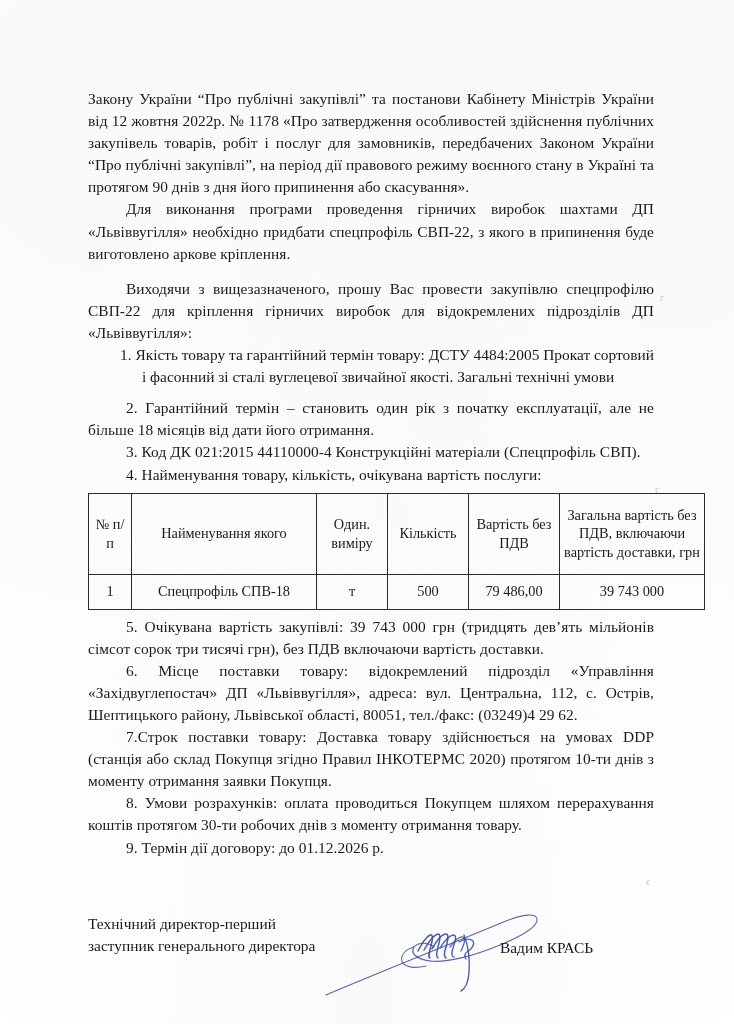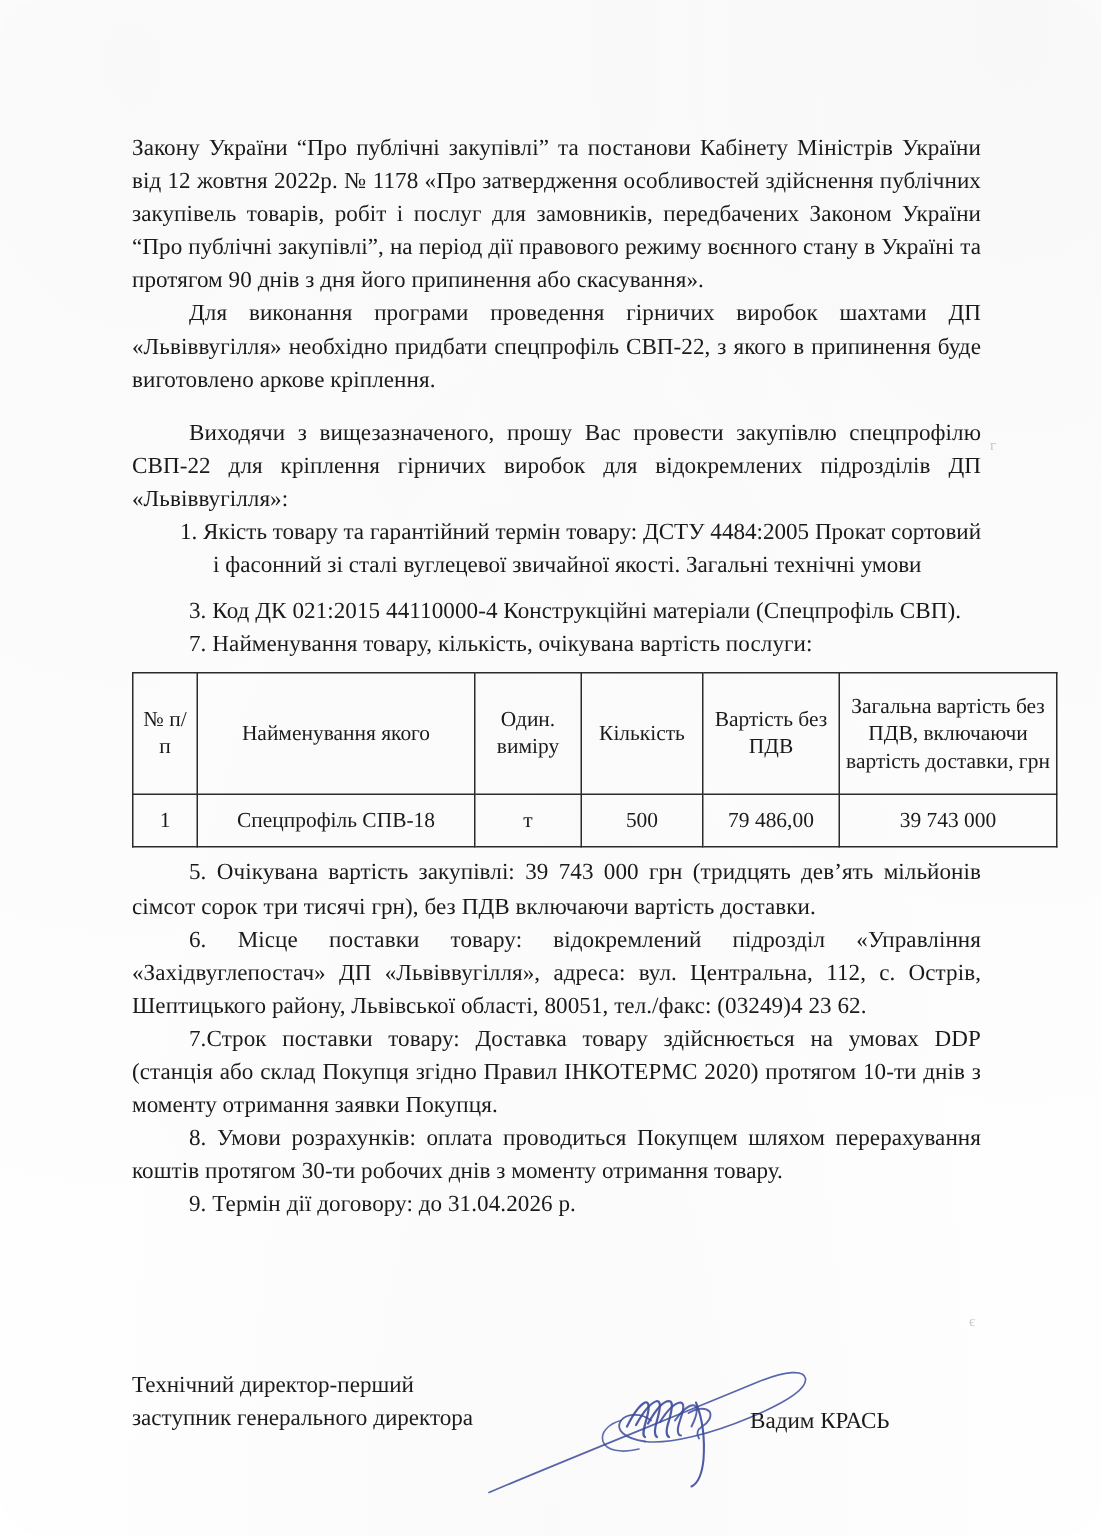--- a/index.html
+++ b/index.html
@@ -148,24 +148,25 @@
 
 
     <div class="gap-md"></div>
 
     <p class="para ind">Виходячи з вищезазначеного,    прошу Вас провести закупівлю спецпрофілю СВП-22 для кріплення гірничих виробок для відокремлених підрозділів ДП «Львіввугілля»:</p>
 
     <p class="item-hang">1. Якість товару та гарантійний термін товару: ДСТУ 4484:2005 Прокат сортовий і фасонний зі сталі вуглецевої звичайної якості. Загальні технічні умови</p>
 
     <div class="gap-sm"></div>
 
+    <p class="para ind">2. Гарантійний термін – становить один рік з початку експлуатації, але не більше 18 місяців від дати його отримання.</p>
 
     <p class="para ind">3. Код ДК 021:2015 44110000-4 Конструкційні матеріали (Спецпрофіль СВП).</p>
 
-    <p class="para ind">7. Найменування товару, кількість, очікувана вартість послуги:</p>
+    <p class="para ind">4. Найменування товару, кількість, очікувана вартість послуги:</p>
 
     <table class="goods">
       <thead>
         <tr>
           <th class="c-no">№ п/ п</th>
           <th class="c-name name-head">Найменування якого</th>
           <th class="c-unit">Один. виміру</th>
           <th class="c-qty">Кількість</th>
           <th class="c-price">Вартість без ПДВ</th>
           <th class="c-total">Загальна вартість без ПДВ, включаючи вартість доставки, грн</th>
@@ -178,27 +179,27 @@
           <td class="c-unit">т</td>
           <td class="c-qty">500</td>
           <td class="c-price">79 486,00</td>
           <td class="c-total">39 743 000</td>
         </tr>
       </tbody>
     </table>
 
     <p class="para ind">5.  Очікувана вартість закупівлі: 39 743 000 грн    (тридцять дев’ять мільйонів сімсот сорок три тисячі  грн), без ПДВ включаючи вартість доставки.</p>
 
-    <p class="para ind">6.  Місце поставки товару: відокремлений підрозділ «Управління «Західвуглепостач» ДП «Львіввугілля», адреса: вул. Центральна, 112, с. Острів, Шептицького району, Львівської області, 80051, тел./факс: (03249)4 23 62.</p>
+    <p class="para ind">6.  Місце поставки товару: відокремлений підрозділ «Управління «Західвуглепостач» ДП «Львіввугілля», адреса: вул. Центральна, 112, с. Острів, Шептицького району, Львівської області, 80051, тел./факс: (03249)4 29 62.</p>
 
     <p class="para ind">7.Строк поставки товару: Доставка товару здійснюється на умовах DDP (станція  або склад Покупця згідно Правил ІНКОТЕРМС 2020) протягом 10-ти днів  з моменту отримання заявки Покупця.</p>
 
     <p class="para ind">8.  Умови розрахунків: оплата проводиться        Покупцем        шляхом перерахування коштів протягом 30-ти  робочих   днів    з моменту отримання товару.</p>
 
-    <p class="para ind">9. Термін дії договору: до 31.04.2026 р.</p>
+    <p class="para ind">9. Термін дії договору: до 01.12.2026 р.</p>
 
   </div>
 
   <div class="sig-block">
     <div class="sig-title">Технічний директор-перший
 заступник генерального директора</div>
 
     <svg class="sig-ink" viewBox="0 0 250 104">
       <g fill="none" stroke="#3b4a9c" stroke-linecap="round" stroke-linejoin="round">
         <path d="M8 96 C60 74, 130 46, 188 22 C206 15, 218 14, 219 20 C220 27, 206 36, 182 46 C156 57, 128 64, 112 62" stroke-width="1.1" opacity="0.85"></path>

